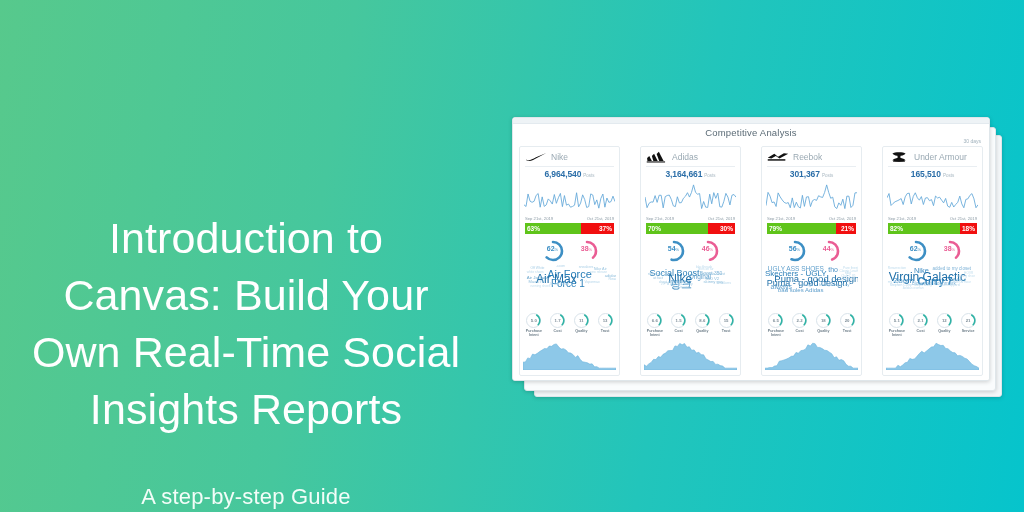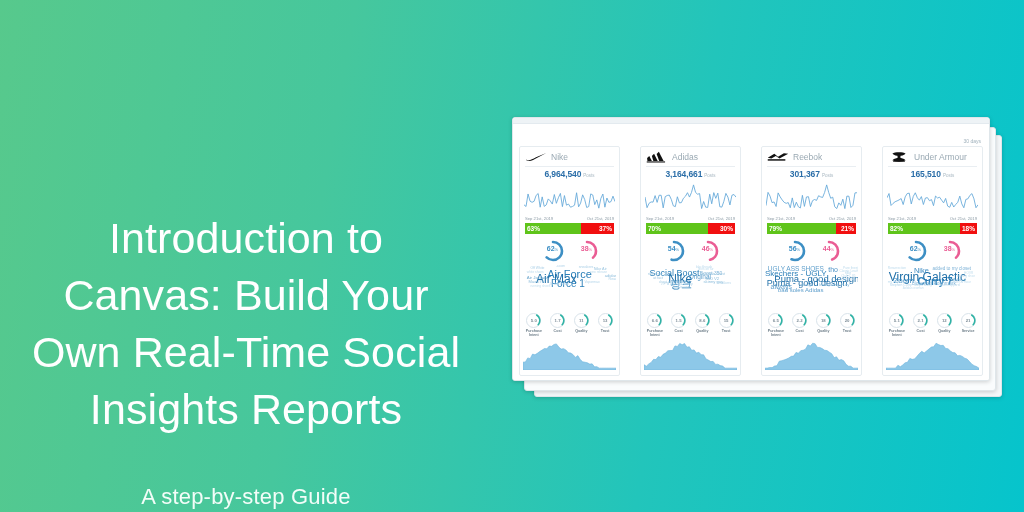--- a/index.html
+++ b/index.html
@@ -116,20 +116,21 @@
   <div class="deck-subtitle">A step-by-step Guide</div>
 </div>
 
 <div class="stack">
   <div class="stack-layer layer3"></div>
   <div class="stack-layer layer2"></div>
   <div class="stack-layer layer1">
     <div class="dash">
       <div class="dash-topbar"></div>
       <div class="dash-head">
+        <div class="dash-title">Competitive Analysis</div>
         <div class="dash-range">30 days</div>
       </div>
       <div class="cards" id="cards-container">
           <div class="bcard">
             <div class="bhead">
               <span class="blogo">
                 <svg viewBox="0 0 60 24" width="22" height="10">
                   <path d="M2 19 C10 23 18 20 30 13 L58 1 L22 20 C14 24 6 24 2 19 Z" fill="#111"></path>
                 </svg>
               </span>

